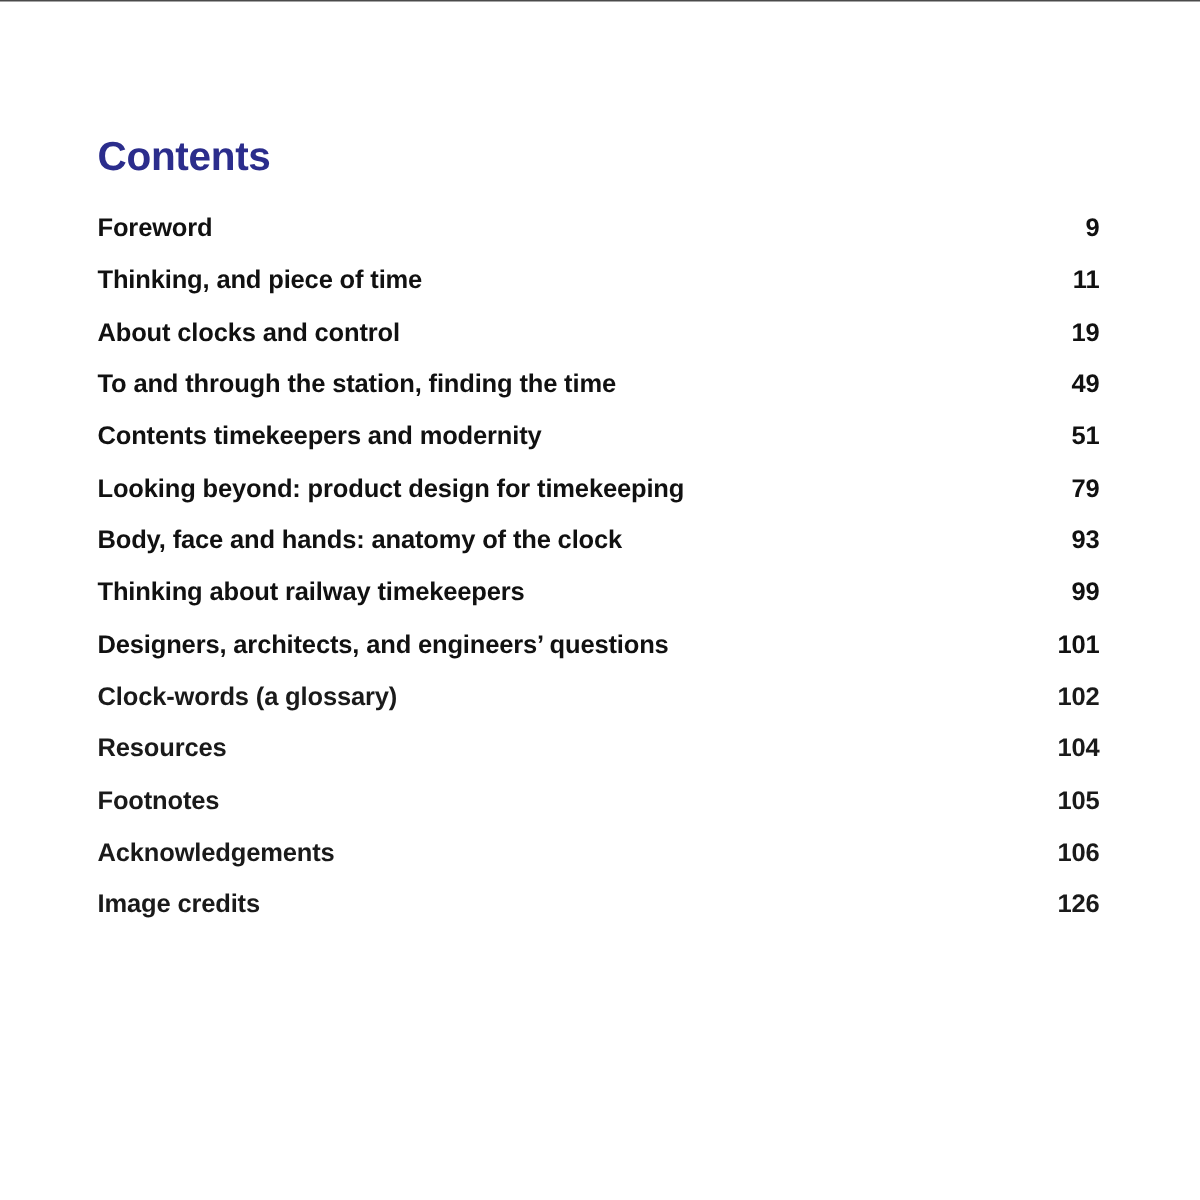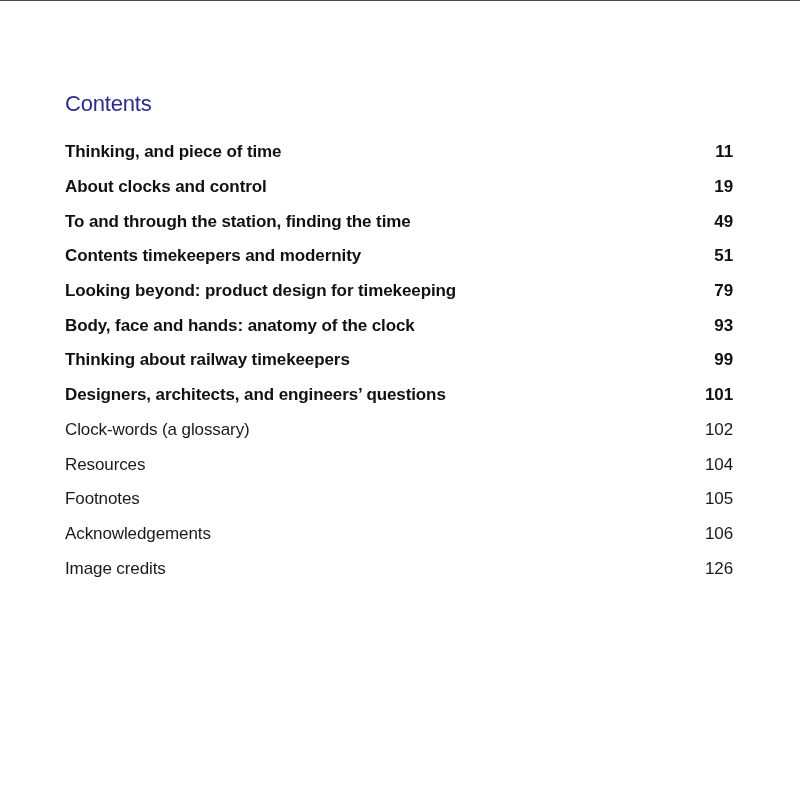--- a/index.html
+++ b/index.html
@@ -23,22 +23,22 @@
       height: 1px;
       background: #4a4a4a;
     }
     .toc {
       position: absolute;
       left: 65px;
       top: 90px;
       width: 668px;
     }
     .toc-title {
-      font-size: 22px;
-      font-weight: normal;
+      font-size: 27px;
+      font-weight: bold;
       line-height: 28px;
       margin: 0 0 17px 0;
       letter-spacing: -0.2px;
     }
     .toc-list {
       list-style: none;
       margin: 0;
       padding: 0;
     }
     .toc-row {
@@ -47,37 +47,41 @@
       align-items: center;
       height: 34.7px;
       font-size: 17px;
       letter-spacing: -0.1px;
       cursor: pointer;
     }
     .toc-row.bold {
       font-weight: bold;
     }
     .toc-row.regular {
-      font-weight: normal;
+      font-weight: bold;
       color: #1a1a1a;
       gap: 46px;
     }
     .toc-page {
       text-align: right;
       min-width: 40px;
     }
   </style>
 </head>
 <body>
 
 <div class="top-rule"></div>
 
 <section class="toc">
   <h1 class="toc-title" style="color:#2b2d8c;">Contents</h1>
   <ul class="toc-list">
+    <li class="toc-row bold">
+      <span>Foreword</span>
+      <span class="toc-page">9</span>
+    </li>
     <li class="toc-row bold">
       <span>Thinking, and piece of time</span>
       <span class="toc-page">11</span>
     </li>
     <li class="toc-row bold">
       <span>About clocks and control</span>
       <span class="toc-page">19</span>
     </li>
     <li class="toc-row bold">
       <span>To and through the station, finding the time</span>

